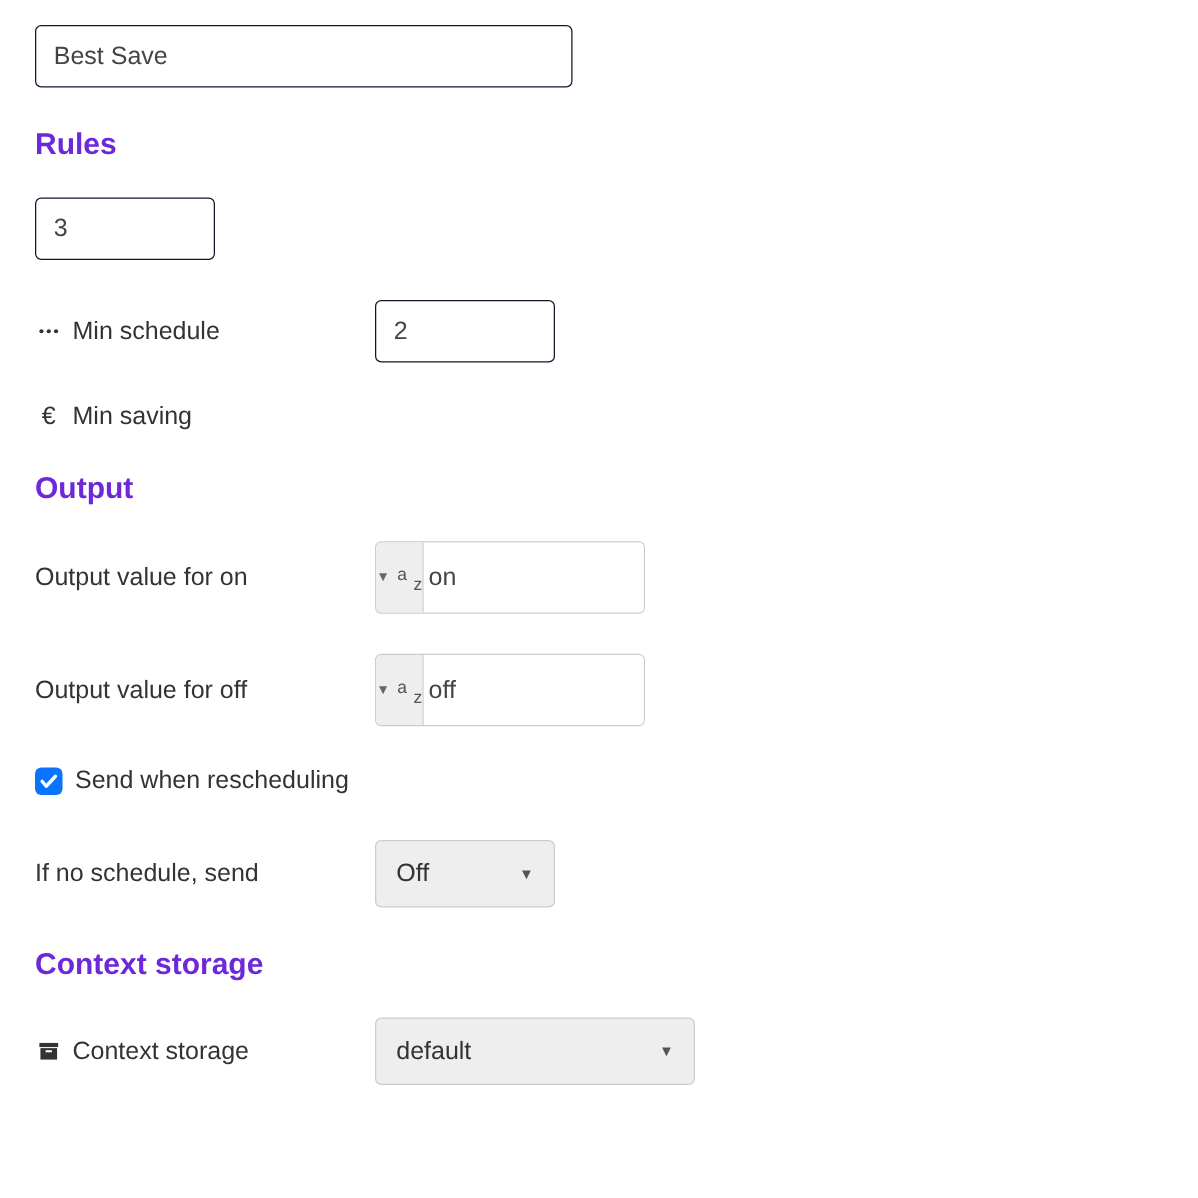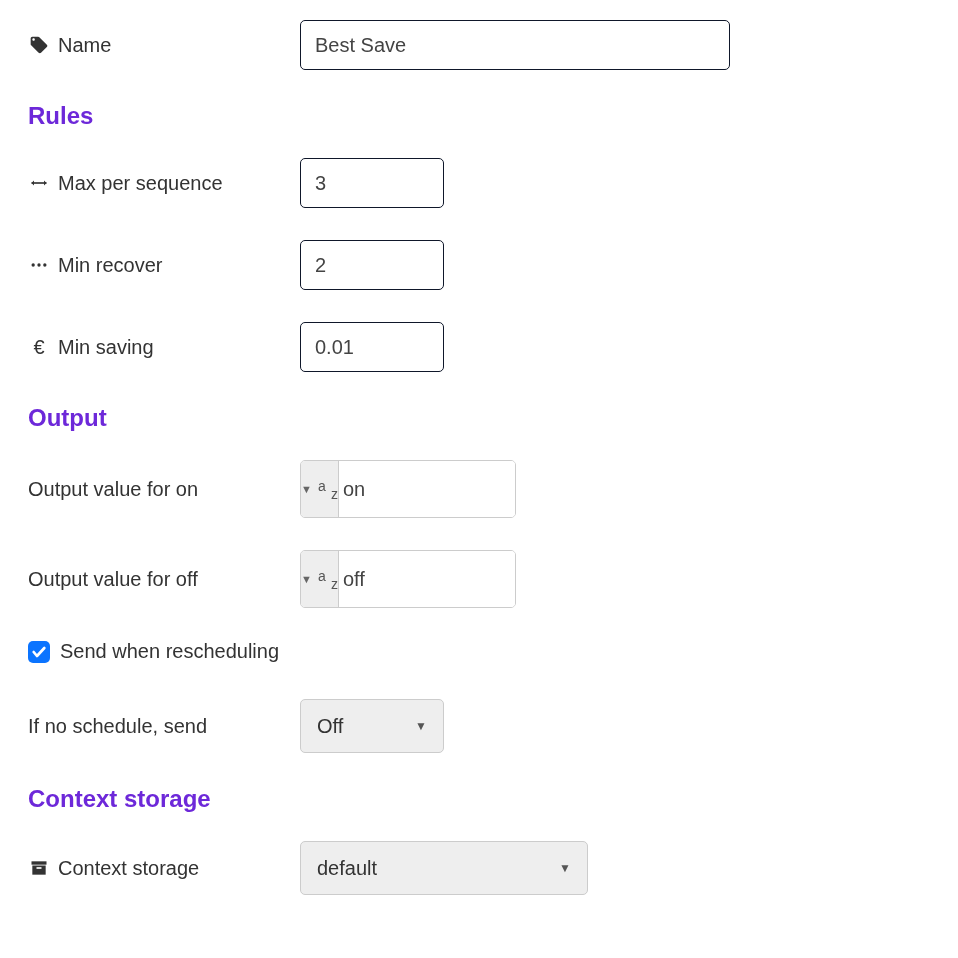--- a/index.html
+++ b/index.html
@@ -122,21 +122,21 @@
       padding: 0 16px;
       cursor: pointer;
       font-size: 20px;
       color: #333;
     }
     .dropdown .caret {
       font-size: 12px;
       color: #555;
     }
     .dropdown.small { width: 144px; }
-    .dropdown.medium { width: 288px; }
+    .dropdown.medium { width: 256px; }
     .az-type {
       font-size: 16px;
       color: #555;
       position: relative;
       width: 20px;
       height: 18px;
     }
     .az-type .a {
       position: absolute;
       top: -2px;
@@ -147,67 +147,48 @@
       position: absolute;
       bottom: -4px;
       right: 0;
       font-size: 14px;
     }
   </style>
 </head>
 <body>
 
 <div class="form-row">
-  <div class="label-cell">
-    <span class="icon">
-      <svg viewBox="0 0 24 24" width="20" height="20" fill="#333">
-          <path d="M21.41 11.58l-9-9C12.05 2.22 11.55 2 11 2H4c-1.1 0-2 .9-2 2v7c0 .55.22 1.05.59 1.41l9 9c.36.36.86.59 1.41.59.55 0 1.05-.22 1.41-.59l7-7c.37-.36.59-.86.59-1.41 0-.55-.23-1.06-.59-1.42zM5.5 7C4.67 7 4 6.33 4 5.5S4.67 4 5.5 4 7 4.67 7 5.5 6.33 7 5.5 7z"></path>
-        </svg>
-    </span>
-    <span class="label-text">Name</span>
-  </div>
   <input class="text-input wide" type="text" value="Best Save" style="">
 </div>
 
 <h3 class="section-heading">Rules</h3>
 
 <div class="form-row">
-  <div class="label-cell">
-    <span class="icon">
-      <svg viewBox="0 0 24 24" width="20" height="20" stroke="#333" stroke-width="2" fill="none">
-          <line x1="3" y1="12" x2="21" y2="12"></line>
-          <polyline points="6 9 3 12 6 15" fill="#333" stroke="none"></polyline>
-          <polyline points="18 9 21 12 18 15" fill="#333" stroke="none"></polyline>
-        </svg>
-    </span>
-    <span class="label-text">Max per sequence</span>
-  </div>
   <input class="text-input narrow" type="text" value="3" style="">
 </div>
 
 <div class="form-row">
   <div class="label-cell">
     <span class="icon">
       <svg viewBox="0 0 24 24" width="20" height="20" fill="#333">
           <circle cx="5" cy="12" r="2"></circle>
           <circle cx="12" cy="12" r="2"></circle>
           <circle cx="19" cy="12" r="2"></circle>
         </svg>
     </span>
-    <span class="label-text">Min recover</span>
+    <span class="label-text">Min schedule</span>
   </div>
   <input class="text-input narrow" type="text" value="2" style="">
 </div>
 
 <div class="form-row">
   <div class="label-cell">
     <span class="icon" style="font-size:20px;">€</span>
     <span class="label-text">Min saving</span>
   </div>
-  <input class="text-input narrow" type="text" value="0.01" style="">
 </div>
 
 <h3 class="section-heading">Output</h3>
 
 <div class="form-row">
   <div class="label-cell">
     <span class="label-text">Output value for on</span>
   </div>
   <div class="typed-input">
     <button class="type-btn">

